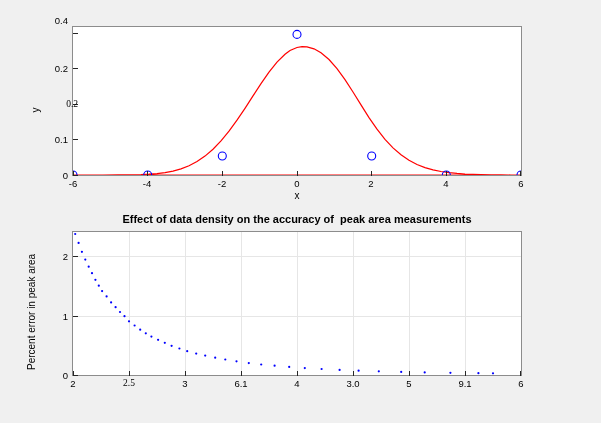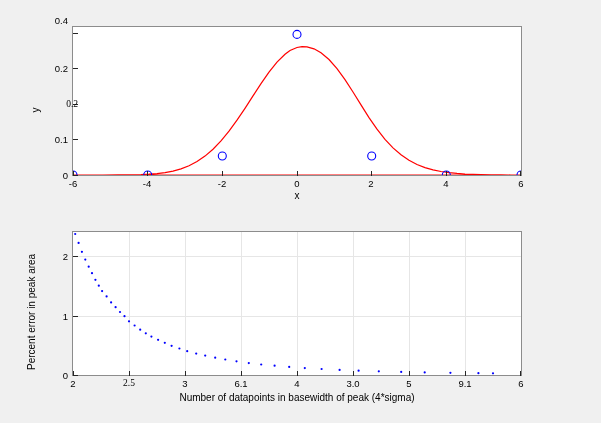--- a/index.html
+++ b/index.html
@@ -109,20 +109,21 @@
 
   <div class="tick y" style="left:41px;top:175px;width:27px;">0</div>
   <div class="tick y" style="left:41px;top:139px;width:27px;">0.1</div>
   <div class="tick y" style="left:51px;top:104px;width:27px;font-family:Liberation Serif, serif;">0.2</div>
   <div class="tick y" style="left:41px;top:68px;width:27px;">0.2</div>
   <div class="tick y" style="left:41px;top:20px;width:27px;">0.4</div>
 
   <div class="xlabel" style="left:72px;top:190px;width:450px;">x</div>
   <div class="ylabel" style="left:30px;top:110px;width:40px;transform:rotate(-90deg) translateX(-20px);">y</div>
 
+  <div class="title" style="left:62px;top:213px;width:470px;">Effect of data density on the accuracy of  peak area measurements</div>
 
   <div class="axes" style="left:72px;top:231px;width:450px;height:145px;"></div>
 
   <div class="gridline" style="left:129px;top:232px;width:1px;height:143px;"></div>
   <div class="gridline" style="left:185px;top:232px;width:1px;height:143px;"></div>
   <div class="gridline" style="left:241px;top:232px;width:1px;height:143px;"></div>
   <div class="gridline" style="left:297px;top:232px;width:1px;height:143px;"></div>
   <div class="gridline" style="left:353px;top:232px;width:1px;height:143px;"></div>
   <div class="gridline" style="left:409px;top:232px;width:1px;height:143px;"></div>
   <div class="gridline" style="left:465px;top:232px;width:1px;height:143px;"></div>
@@ -198,16 +199,15 @@
   <div class="tick x" style="left:297px;top:378px;">4</div>
   <div class="tick x" style="left:353px;top:378px;">3.0</div>
   <div class="tick x" style="left:409px;top:378px;">5</div>
   <div class="tick x" style="left:465px;top:378px;">9.1</div>
   <div class="tick x" style="left:521px;top:378px;">6</div>
 
   <div class="tick y" style="left:41px;top:375px;width:27px;">0</div>
   <div class="tick y" style="left:41px;top:316px;width:27px;">1</div>
   <div class="tick y" style="left:41px;top:256px;width:27px;">2</div>
 
-  <div class="xlabel" style="left:72px;top:392px;width:450px;">Number of datapoints in basewidth of peak (4*sigma)</div>
   <div class="ylabel" style="left:26px;top:370px;width:150px;transform:rotate(-90deg);text-align:left;">Percent error in peak area</div>
 
 </div>
 
 </body></html>

